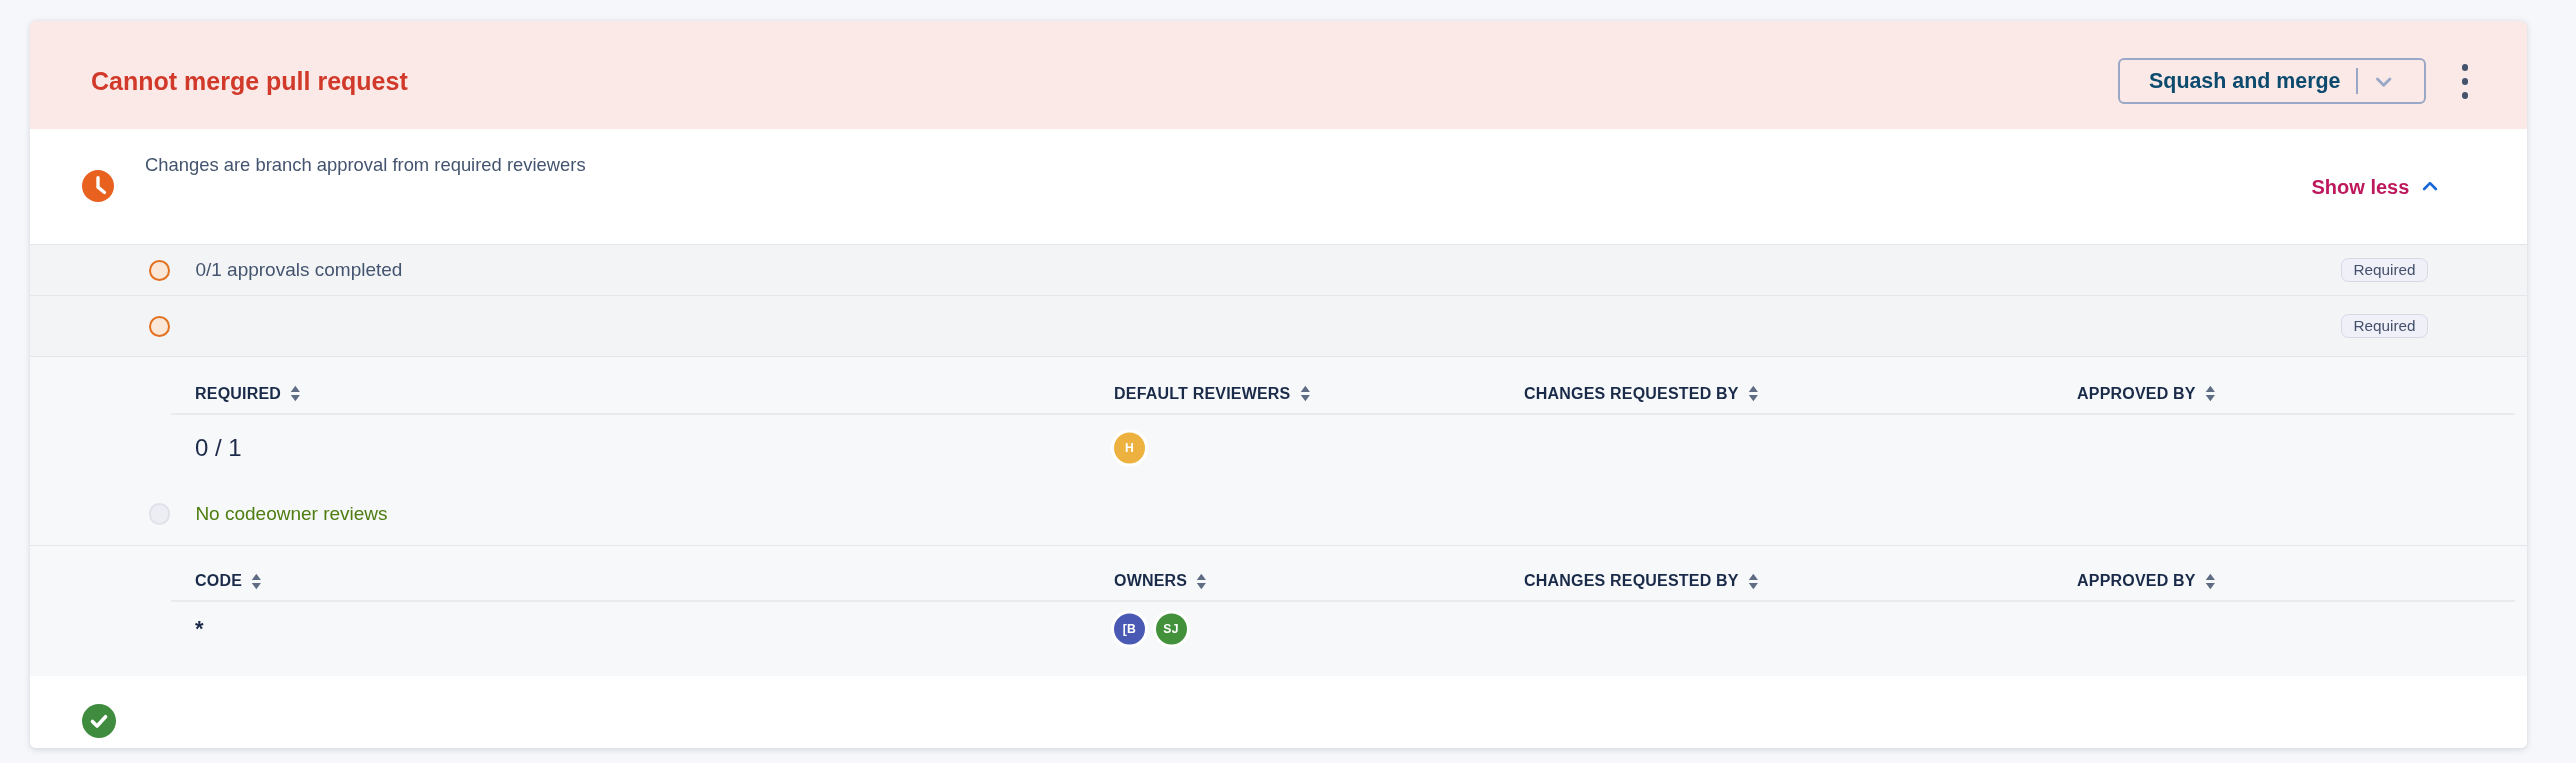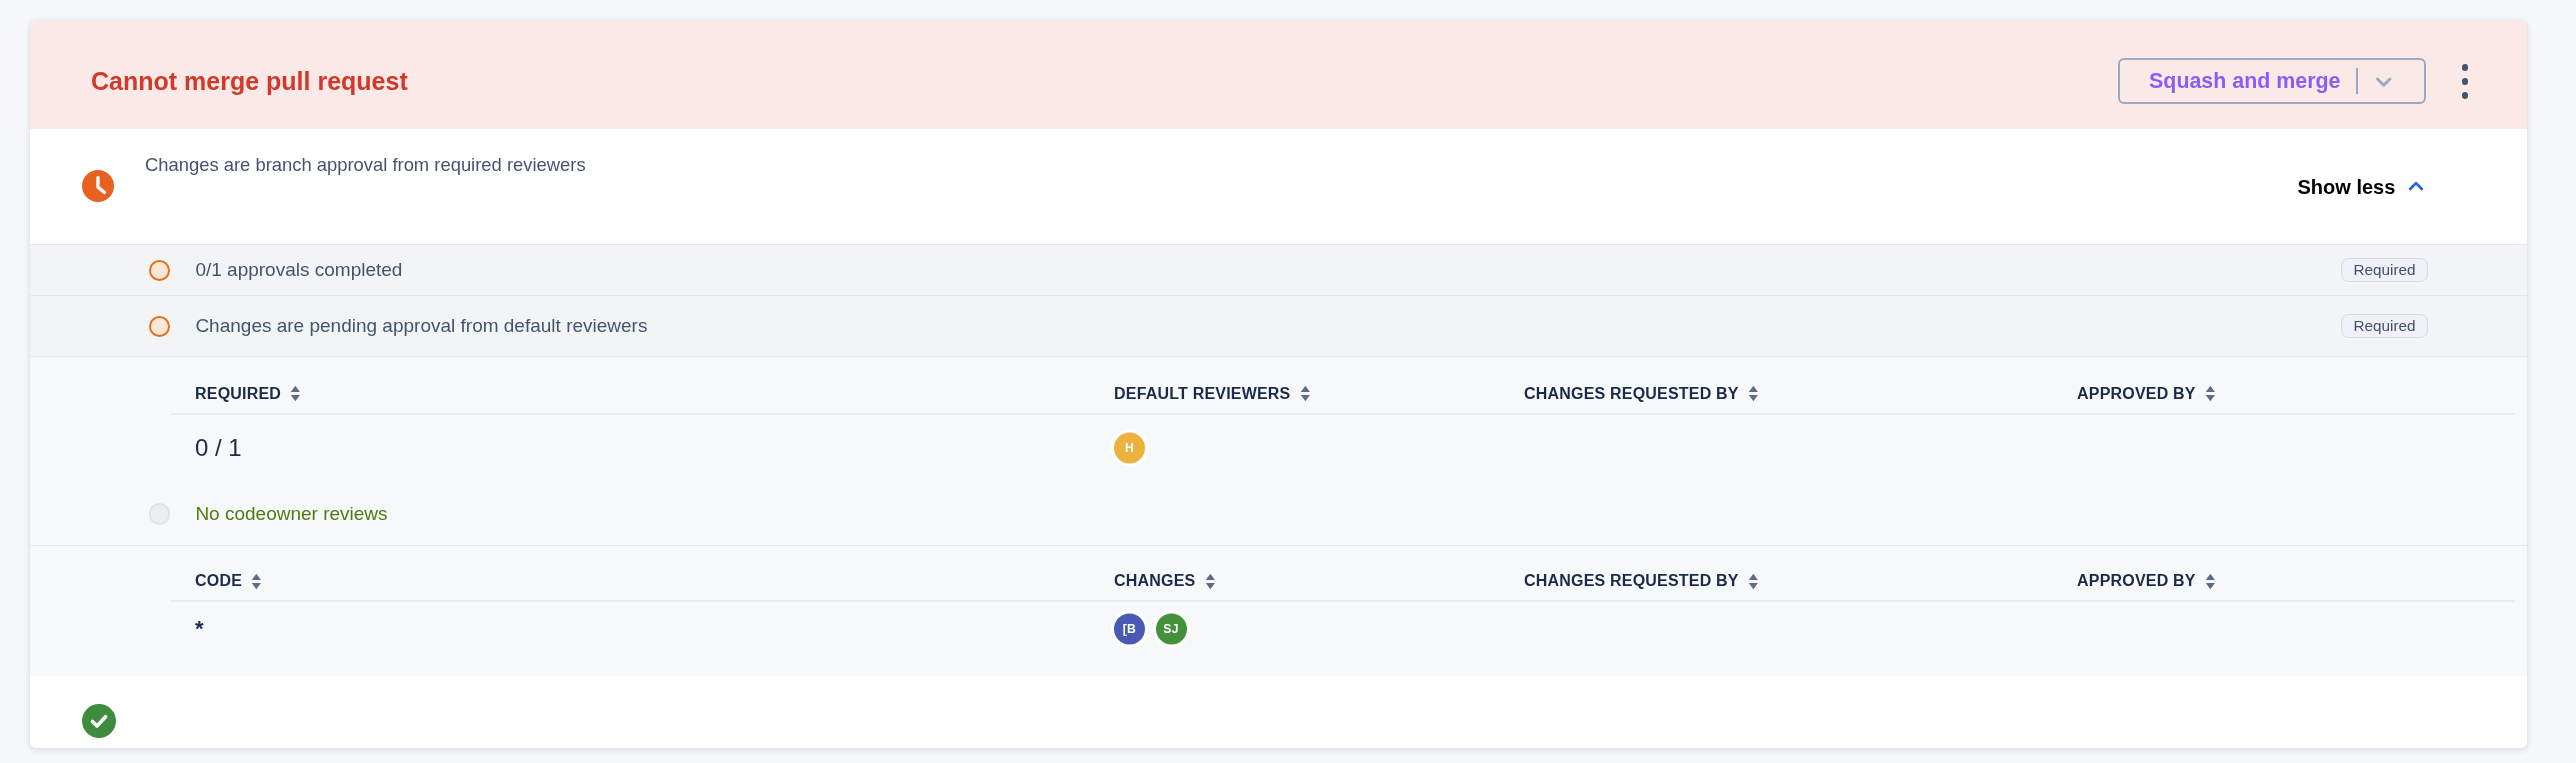--- a/index.html
+++ b/index.html
@@ -25,41 +25,41 @@
     display:flex; align-items:center;
     padding:12px 54px 0 61px;
   }
   .banner-title { font-size:25px; font-weight:700; color:#D1392A; }
   .merge-btn {
     margin-left:auto;
     display:flex; align-items:center; justify-content:center;
     width:308px; height:46px;
     background:transparent;
     border:2.3px solid #9AA8C7; border-radius:6.1px;
-    color:#8b5cf6; font-family:inherit;
+    color:#0c4a6e; font-family:inherit;
     font-size:21.4px; font-weight:700;
     cursor:not-allowed; gap:15.3px;
   }
   .btn-divider { width:2.3px; height:26px; background:#9AA8C7; }
   .kebab {
     margin-left:31px; background:none; border:none; cursor:pointer;
     display:flex; flex-direction:column; gap:6.9px; padding:4.6px;
   }
   .kebab i { width:6.9px; height:6.9px; border-radius:50%; background:#44546F; }
   
   .sec-head { height:115px; position:relative; background:#fff; display:flex; }
   .clock { position:absolute; left:52px; top:41px; }
   .head-text { margin:24.5px 0 0 115px; display:flex; flex-direction:column; gap:7.6px; }
   .head-title { font-size:21.4px; font-weight:500; color:#F0813C; }
   .head-sub { font-size:18.4px; color:#44546F; }
   .show-less {
-    position:absolute; right:101px; top:50%; transform:translateY(-50%);
+    position:absolute; right:87px; top:50%; transform:translateY(-50%);
     display:flex; align-items:center; gap:10.7px;
     background:none; border:none; cursor:pointer;
-    color:#000000; font-family:inherit; font-size:20px; font-weight:700;
+    color:#be185d; font-family:inherit; font-size:20px; font-weight:700;
   }
   
   .check-row {
     background:#F3F4F6; border-top:1.5px solid #E4E6EA;
     display:flex; align-items:center; padding:0 99px 0 119px;
   }
   .check-row.r1 { height:51px; }
   .check-row.r2 { height:61px; }
   .ring {
     width:21.4px; height:21.4px; border-radius:50%; flex:0 0 auto;
@@ -152,21 +152,20 @@
   </div>
 
   <div class="check-row r1">
     <span class="ring"></span>
     <span class="check-label">0/1 approvals completed</span>
     <span class="badge">Required</span>
   </div>
 
   <div class="check-row r2">
     <span class="ring"></span>
-    <span class="check-label">Changes are pending approval from default reviewers</span>
     <span class="badge">Required</span>
   </div>
 
   <div class="tbl-sec s1">
     <div class="th-row">
       <div class="th c1">
         <span>REQUIRED</span>
         <svg class="sort" width="10.7" height="17" viewBox="0 0 14 22">
             <path d="M7 1 L13 9 L1 9 Z" fill="#5E6C84"></path>
             <path d="M1 13 L13 13 L7 21 Z" fill="#5E6C84"></path>
@@ -214,21 +213,21 @@
   <div class="tbl-sec s2">
     <div class="th-row">
       <div class="th c1">
         <span>CODE</span>
         <svg class="sort" width="10.7" height="17" viewBox="0 0 14 22">
             <path d="M7 1 L13 9 L1 9 Z" fill="#5E6C84"></path>
             <path d="M1 13 L13 13 L7 21 Z" fill="#5E6C84"></path>
           </svg>
       </div>
       <div class="th c2">
-        <span>CHANGES</span>
+        <span>OWNERS</span>
         <svg class="sort" width="10.7" height="17" viewBox="0 0 14 22">
             <path d="M7 1 L13 9 L1 9 Z" fill="#5E6C84"></path>
             <path d="M1 13 L13 13 L7 21 Z" fill="#5E6C84"></path>
           </svg>
       </div>
       <div class="th c3">
         <span>CHANGES REQUESTED BY</span>
         <svg class="sort" width="10.7" height="17" viewBox="0 0 14 22">
             <path d="M7 1 L13 9 L1 9 Z" fill="#5E6C84"></path>
             <path d="M1 13 L13 13 L7 21 Z" fill="#5E6C84"></path>

